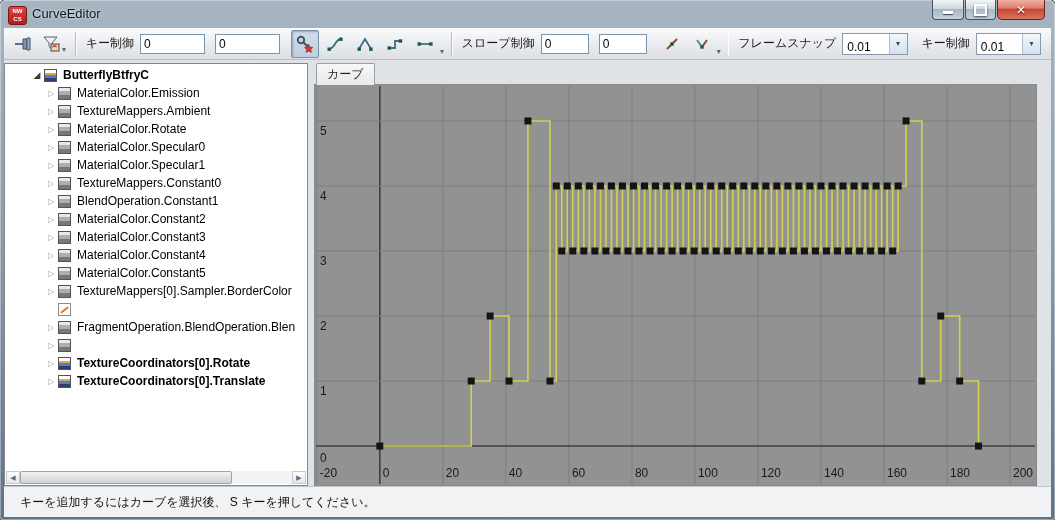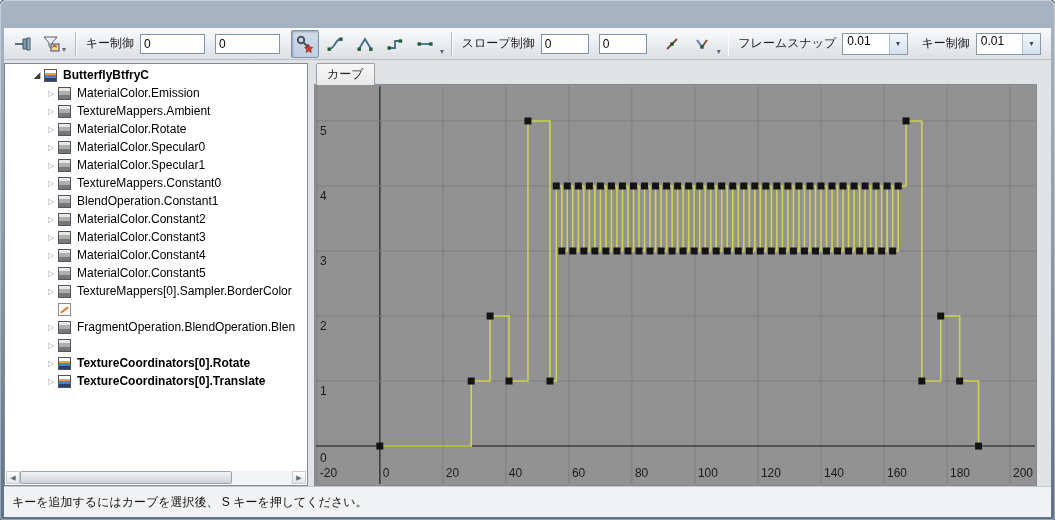--- a/index.html
+++ b/index.html
@@ -33,21 +33,21 @@
     border-bottom:1px solid #b9bec4;display:flex;align-items:center;padding-left:6px;box-sizing:border-box;}
   .tb-btn{height:26px;min-width:26px;border:1px solid transparent;border-radius:2px;
     display:flex;align-items:center;justify-content:center;margin:0 1px;}
   .tb-btn.pressed{background:linear-gradient(180deg,#cfdceb,#bfd0e2);
     border-color:#7e93aa;box-shadow:inset 1px 1px 2px rgba(40,60,90,.35);}
   .tb-sep{width:1px;height:24px;background:#b6bbc1;border-right:1px solid #fdfdfd;margin:0 5px;}
   .tb-label{font-size:12px;color:#1c1c1c;margin:0 6px 0 4px;white-space:nowrap;}
   .tb-input{width:57px;height:18px;border:1px solid #70910;border:1px solid #7a96af;background:#fff;
     font-size:12px;padding:0 3px;margin-right:10px;font-family:inherit;}
   .tb-input.narrow{width:40px;}
-  .combo{height:20px;border:1px solid #8a99a8;background:#fff;display:flex;align-items:flex-start;
+  .combo{height:20px;border:1px solid #8a99a8;background:#fff;display:flex;align-items:flex-end;
     margin-right:10px;}
   .combo .val{font-size:12px;padding:0 4px;flex:1;}
   .combo .drop{width:17px;height:100%;border-left:1px solid #aebdcb;display:flex;align-items:center;
     justify-content:center;background:linear-gradient(180deg,#f2f7fb,#d3e1ef);
     font-size:8px;color:#3c4document;color:#3c4a58;}
   .overflow-arrow{font-size:8px;color:#5d6772;align-self:flex-end;margin:0 2px 3px 0;}
   
   .main{position:absolute;left:4px;right:4px;top:60px;height:426px;background:#e0e3e6;}
   .tree-panel{position:absolute;left:0;top:3px;width:304px;bottom:0;background:#fff;
     border:1px solid #82879 0;border:1px solid #828790;box-sizing:border-box;overflow:hidden;}
@@ -75,28 +75,46 @@
   .splitter{position:absolute;left:304px;top:0;width:10px;bottom:0;}
   .curve-panel{position:absolute;left:310px;right:14px;top:3px;bottom:0;}
   .tab{position:absolute;left:2px;top:0;height:21px;padding:0 10px;font-size:12px;color:#222;
     background:linear-gradient(180deg,#f7f7f7,#e9e9e9);border:1px solid #9aa0a6;border-bottom:none;
     border-radius:2px 2px 0 0;display:flex;align-items:center;z-index:2;}
   .plot-border{position:absolute;left:0;right:0;top:21px;bottom:0;border:1px solid #848a90;background:#929292;}
   .plot{position:absolute;inset:1px;overflow:hidden;}
   
   .statusbar{position:absolute;left:4px;right:4px;top:486px;height:30px;background:#f1f2f3;
     border-top:1px solid #c3c8cd;display:flex;align-items:center;}
-  .status-text{font-size:12px;color:#101010;padding-left:8px;}
+  .status-text{font-size:12px;color:#101010;padding-left:16px;}
   svg{display:block;}
 </style>
 </head>
 <body>
 
 <div class="window">
 
+  <div class="titlebar">
+    <div class="app-icon">
+      <div>NW</div>
+      <div>CS</div>
+    </div>
+    <div class="app-title">CurveEditor</div>
+    <div class="caption-btns">
+      <div class="cap-btn min">
+          <div class="glyph-min"></div>
+        </div>
+      <div class="cap-btn max">
+          <div class="glyph-max"></div>
+        </div>
+      <div class="cap-btn close">
+          <span class="glyph-close">✕</span>
+        </div>
+    </div>
+  </div>
 
   <div class="toolbar">
     <div class="tb-btn">
       <svg width="22" height="16" viewBox="0 0 22 16">
         <line x1="1" y1="8" x2="9" y2="8" stroke="#5d6e80" stroke-width="2"></line>
         <path d="M9 3 L13 3 L13 13 L9 13 Z" fill="#7e96ad" stroke="#42566b"></path>
         <path d="M13 2 L16 2 L16 14 L13 14 Z" fill="#9db2c6" stroke="#42566b"></path>
       </svg>
     </div>
     <div class="tb-btn" style="width:38px;">

